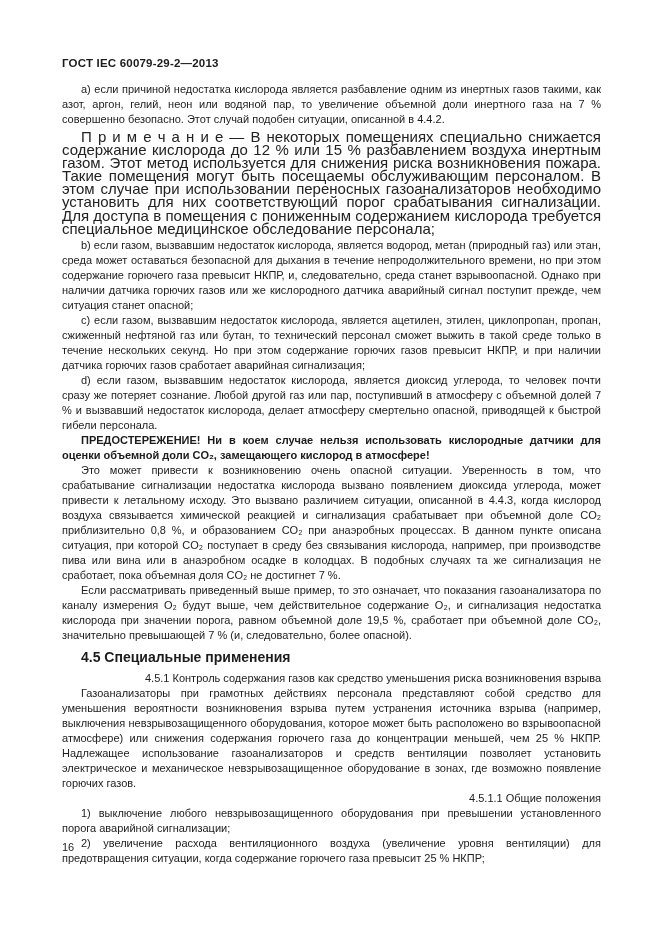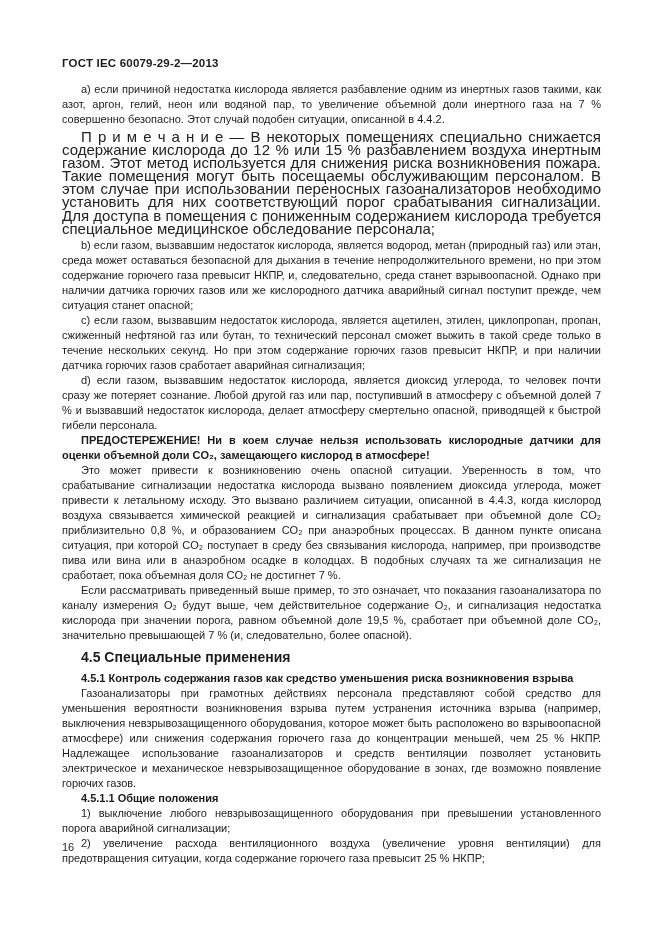--- a/index.html
+++ b/index.html
@@ -47,22 +47,21 @@
   }
   .doc .sec-heading {
     margin: 7px 0 7px 0;
     font-size: 14px;
     line-height: 14.55px;
     font-weight: 700;
     text-indent: 19px;
     text-align: left;
   }
   .doc p.subheading {
-    text-align: left;
-    font-weight: bold;
+    text-align: right;
   }
   .page-number {
     position: absolute;
     left: 62px;
     top: 841px;
     font-size: 11px;
     color: #1c1c1c;
   }
 </style>
 </head>

